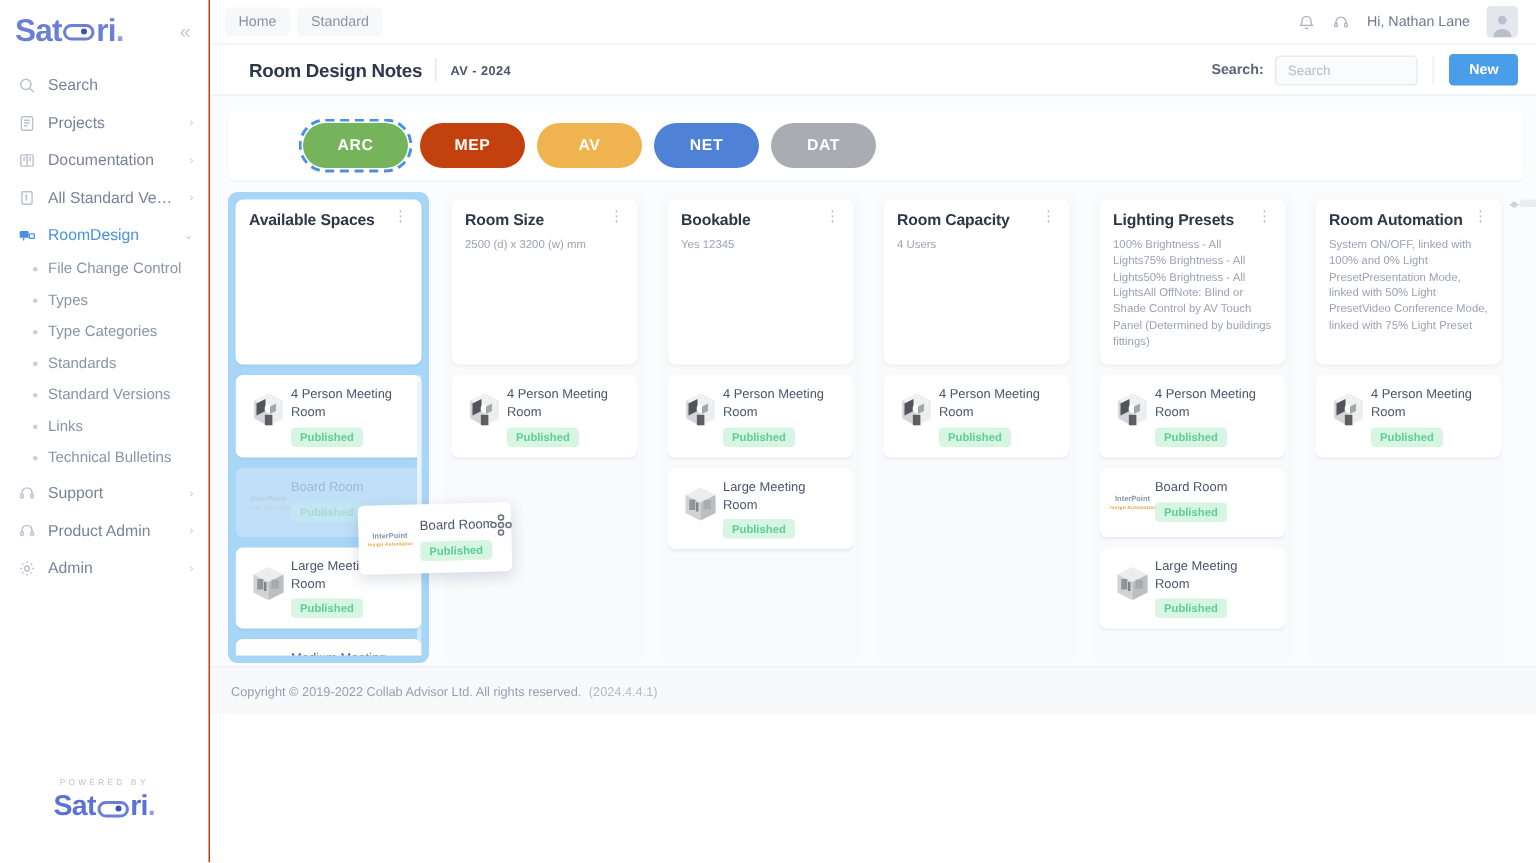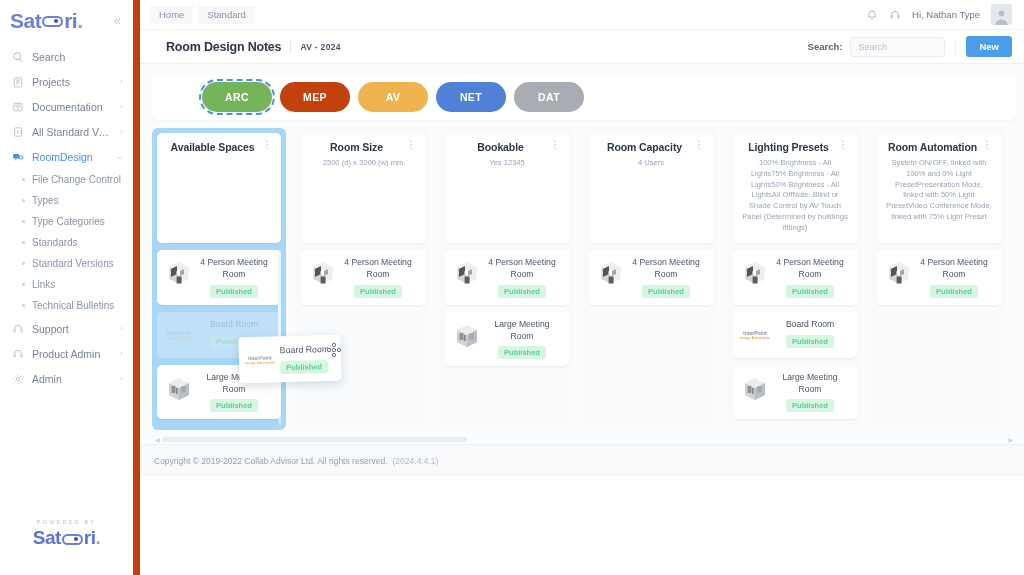--- a/index.html
+++ b/index.html
@@ -9,21 +9,21 @@
     background: #ffffff;
     color: #3b4252;
     font-size: 11px;
     -webkit-font-smoothing: antialiased;
   }
   .app { display: flex; width: 1024px; height: 575px; }
 
   
   .sidebar {
     width: 140px; min-width: 140px; height: 575px;
-    background: #ffffff; border-right: 7px solid #c2410c;
+    background: #ffffff; border-right: 1px solid #c2410c;
     display: flex; flex-direction: column; position: relative;
   }
   .brand-row { height: 34px; display: flex; align-items: center; padding: 6px 8px 0 10px; }
   .brand-logo { font-size: 21px; font-weight: 700; letter-spacing: -0.5px; line-height: 1; display:flex; align-items:center; }
   .brand-logo .b1 { color: #6b7fd7; }
   .brand-pill {
     display:inline-block; width: 21px; height: 11px; border: 2.2px solid #6b7fd7;
     border-radius: 6px; margin: 0 1px; position: relative; top: 1px;
   }
   .brand-pill::after {
@@ -112,21 +112,21 @@
     flex: 0 0 auto;
   }
   .pill {
     min-width: 70px; height: 30px; border-radius: 16px; color: #fff;
     font-size: 10.5px; font-weight: 600; letter-spacing: 0.4px;
     display: flex; align-items: center; justify-content: center; cursor: pointer;
   }
   .pill.sel { outline: 2px dashed #4a90e2; outline-offset: 1px; margin-left: 40px; }
 
   
-  .board-wrap { flex: 1; margin-top: 8px; display: flex; flex-direction: column; min-height: 0; text-align: center; }
+  .board-wrap { flex: 1; margin-top: 8px; display: flex; flex-direction: row; min-height: 0; }
   .board {
     flex: 1; display: flex; gap: 10px; min-height: 0; overflow: hidden;
     padding-bottom: 2px;
   }
   .column {
     width: 134px; min-width: 134px; border-radius: 6px;
     display: flex; flex-direction: column; padding: 5px; min-height: 0;
     background: #f8fafc;
   }
   .column.drop-active { background: #a8d6f7; }
@@ -368,21 +368,21 @@
               <path d="M6.6 12.6a1.6 1.6 0 002.8 0"></path>
             </svg>
         </span>
         <span class="top-ico">
           <svg viewBox="0 0 16 16" fill="none" stroke="currentColor" stroke-width="1.2">
               <path d="M3.6 9V7.6a4.4 4.4 0 018.8 0V9"></path>
               <rect x="2.4" y="8.5" width="2.3" height="3.4" rx="1.1"></rect>
               <rect x="11.3" y="8.5" width="2.3" height="3.4" rx="1.1"></rect>
             </svg>
         </span>
-        <span class="greet">Hi, Nathan Type</span>
+        <span class="greet">Hi, Nathan Lane</span>
         <span class="avatar">
           <svg viewBox="0 0 20 20" fill="#b9c0cc">
               <circle cx="10" cy="6.4" r="3.4"></circle>
               <path d="M2.8 20c0-4 3.3-6.6 7.2-6.6s7.2 2.6 7.2 6.6z"></path>
             </svg>
         </span>
       </div>
     </div>
 
     <div class="pagebar">

